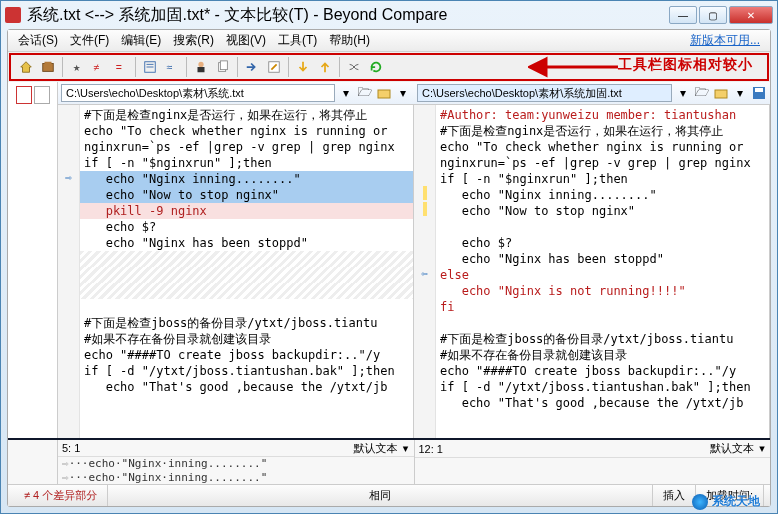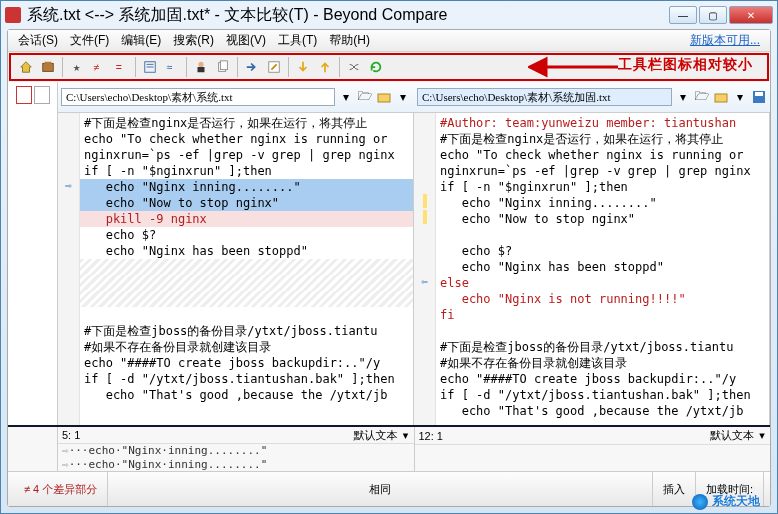--- a/index.html
+++ b/index.html
@@ -16,21 +16,21 @@
 .menubar .menu { padding: 2px 6px; cursor: default; }
 .menubar .spacer { flex:1; }
 .menubar .newver { color: #1a64c8; text-decoration: underline; padding-right:6px; }
 .toolbar { display:flex; align-items:center; height:28px; padding:2px 4px; border-bottom:1px solid #ccc; border-top:2px solid #c00; border-left:2px solid #c00; border-right:2px solid #c00; border-bottom:2px solid #c00; margin:1px; }
 .tbtn { width:20px; height:20px; margin:0 1px; display:flex;align-items:center;justify-content:center; border:1px solid transparent; border-radius:2px; }
 .tbtn svg { width:14px;height:14px; }
 .tsep { width:1px; height:20px; background:#bbb; margin:0 3px; }
 .annot { display:flex; align-items:flex-start; flex:1; justify-content:flex-end; gap:0; padding-right:10px; }
 .arrow { color:#c00; }
 .anntext { color:#c00; font-weight:bold; font-size:14px; letter-spacing:1px; }
-.pathrow { display:flex; height:31px;font-family:Liberation Serif, serif; }
+.pathrow { display:flex; height:23px; }
 .sidegut { width:50px; background:#fff; border-right:1px solid #ccc; display:flex; justify-content:center; padding-top:4px; gap:2px; }
 .sidegut .tab { width:16px; height:18px; border:1px solid #aaa; background:#fff; }
 .sidegut .tab.red { border-color:#c33; }
 .pathhalf { flex:1; display:flex; align-items:center; background:linear-gradient(#fafcff,#e9f1fa); border-bottom:1px solid #ccc; padding:0 3px; gap:3px; }
 .pathbox { flex:1; height:18px; background:#fff; border:1px solid #9ab; padding:1px 4px; font-size:11px; white-space:nowrap; overflow:hidden; }
 .pathbox.right { background:#dfeeff; }
 .ib { width:16px;height:16px; display:flex;align-items:center;justify-content:center; }
 .compare { flex:1; display:flex; min-height:0; }
 .leftgut { width:50px; background:#fff; border-right:1px solid #ccc; }
 .pane { flex:1; display:flex; flex-direction:column; border-right:1px solid #ccc; min-width:0; }
@@ -46,21 +46,21 @@
 .ylw { background:#ffe070; width:4px; height:14px; display:inline-block; }
 .arw { color:#3a7ac0; font-size:11px; }
 .bottombar { display:flex; border-top:2px solid #0f172a; background:#f7f7f7; height:46px; }
 .sidepad { width:50px; border-right:1px solid #ccc; }
 .bhalf { flex:1; display:flex; flex-direction:column; }
 .bhead { display:flex; height:18px; align-items:center; border-bottom:1px solid #ddd; font-size:11px; }
 .bhead .pos { width:60px; padding-left:4px; }
 .bhead .lab { flex:1; text-align:right; }
 .detail { font-family:Consolas,monospace; font-size:11px; padding:0 4px; line-height:14px; color:#333; white-space:nowrap; overflow:hidden; }
 .detail .dots{ color:#aaa; }
-.status { height:35px; display:flex; border-top:1px solid #ccc; background:linear-gradient(#fdfdfd,#e8e8e8); font-size:11px; padding:0 6px; gap:0; }
+.status { height:22px; display:flex; border-top:1px solid #ccc; background:linear-gradient(#fdfdfd,#e8e8e8); font-size:11px; padding:0 6px; gap:0; }
 .status .seg { padding:0 10px; border-right:1px solid #ccc; height:100%; display:flex;align-items:center; }
 .status .diff { color:#b02020; }
 .watermark { position:absolute; right:18px; bottom:4px; font-size:12px; color:#1d7bd6; font-weight:bold; text-shadow:0 0 2px #fff; display:flex;align-items:center; gap:4px; }
 .watermark .logo{ width:16px;height:16px; border-radius:50%; background:radial-gradient(circle,#3cb4ff,#0a5bb0); }
 </style>
 </head>
 <body>
 
 <div class="window">
   <div class="titlebar">

